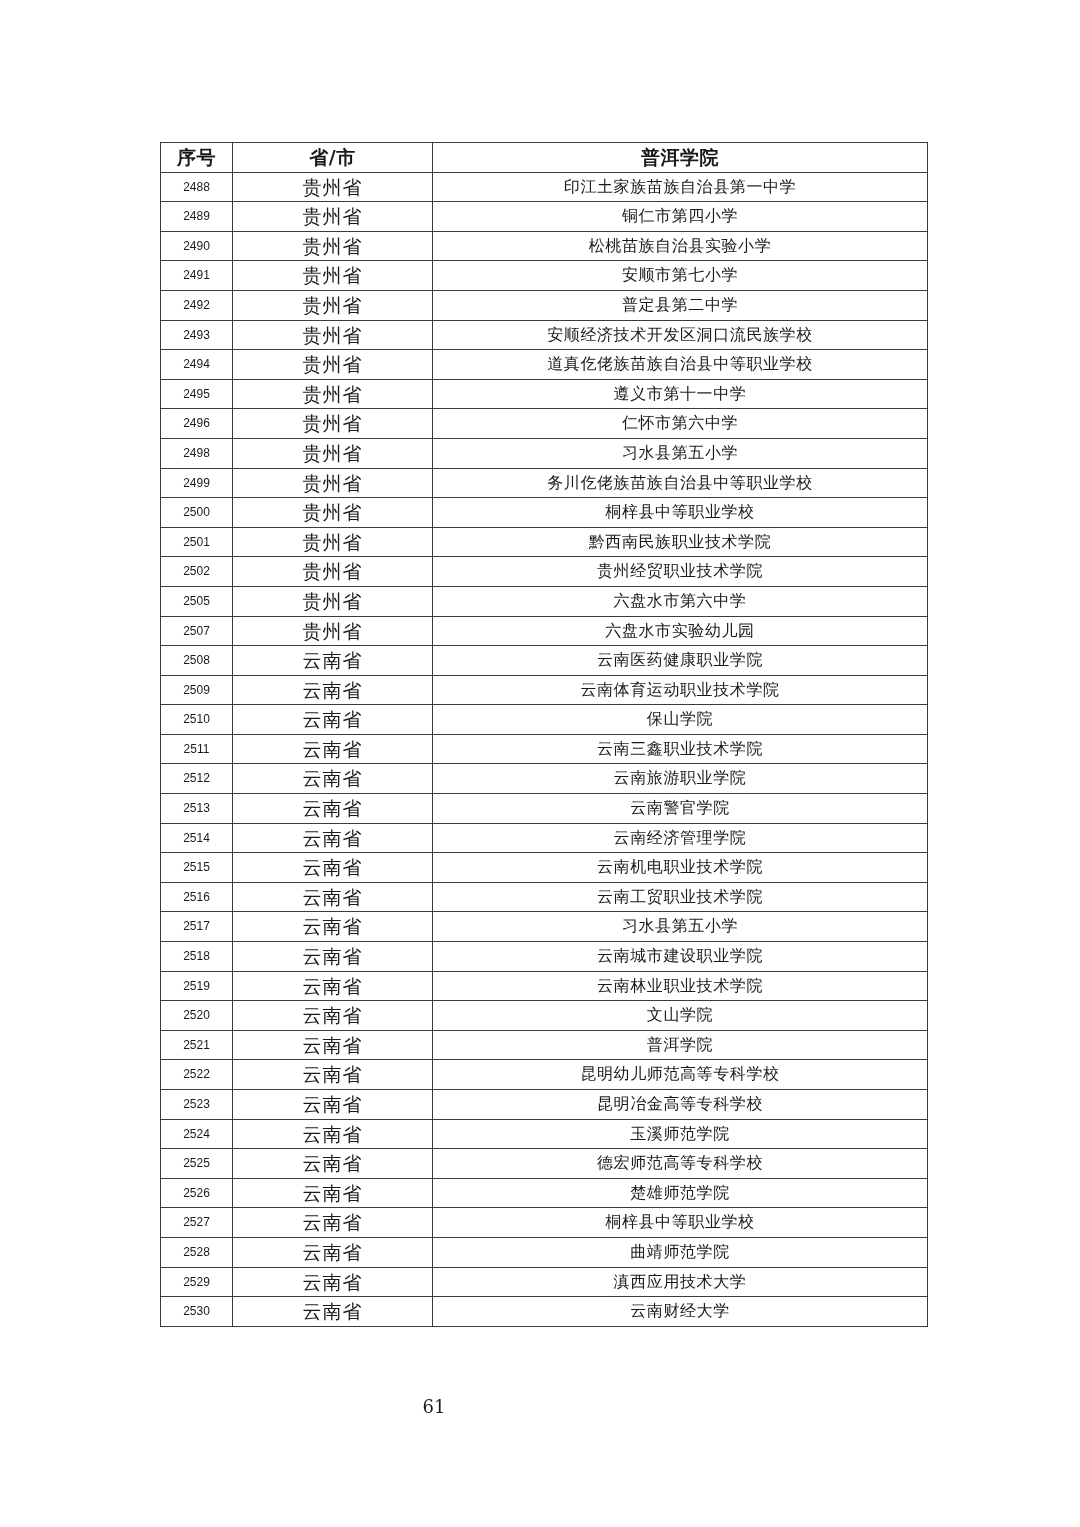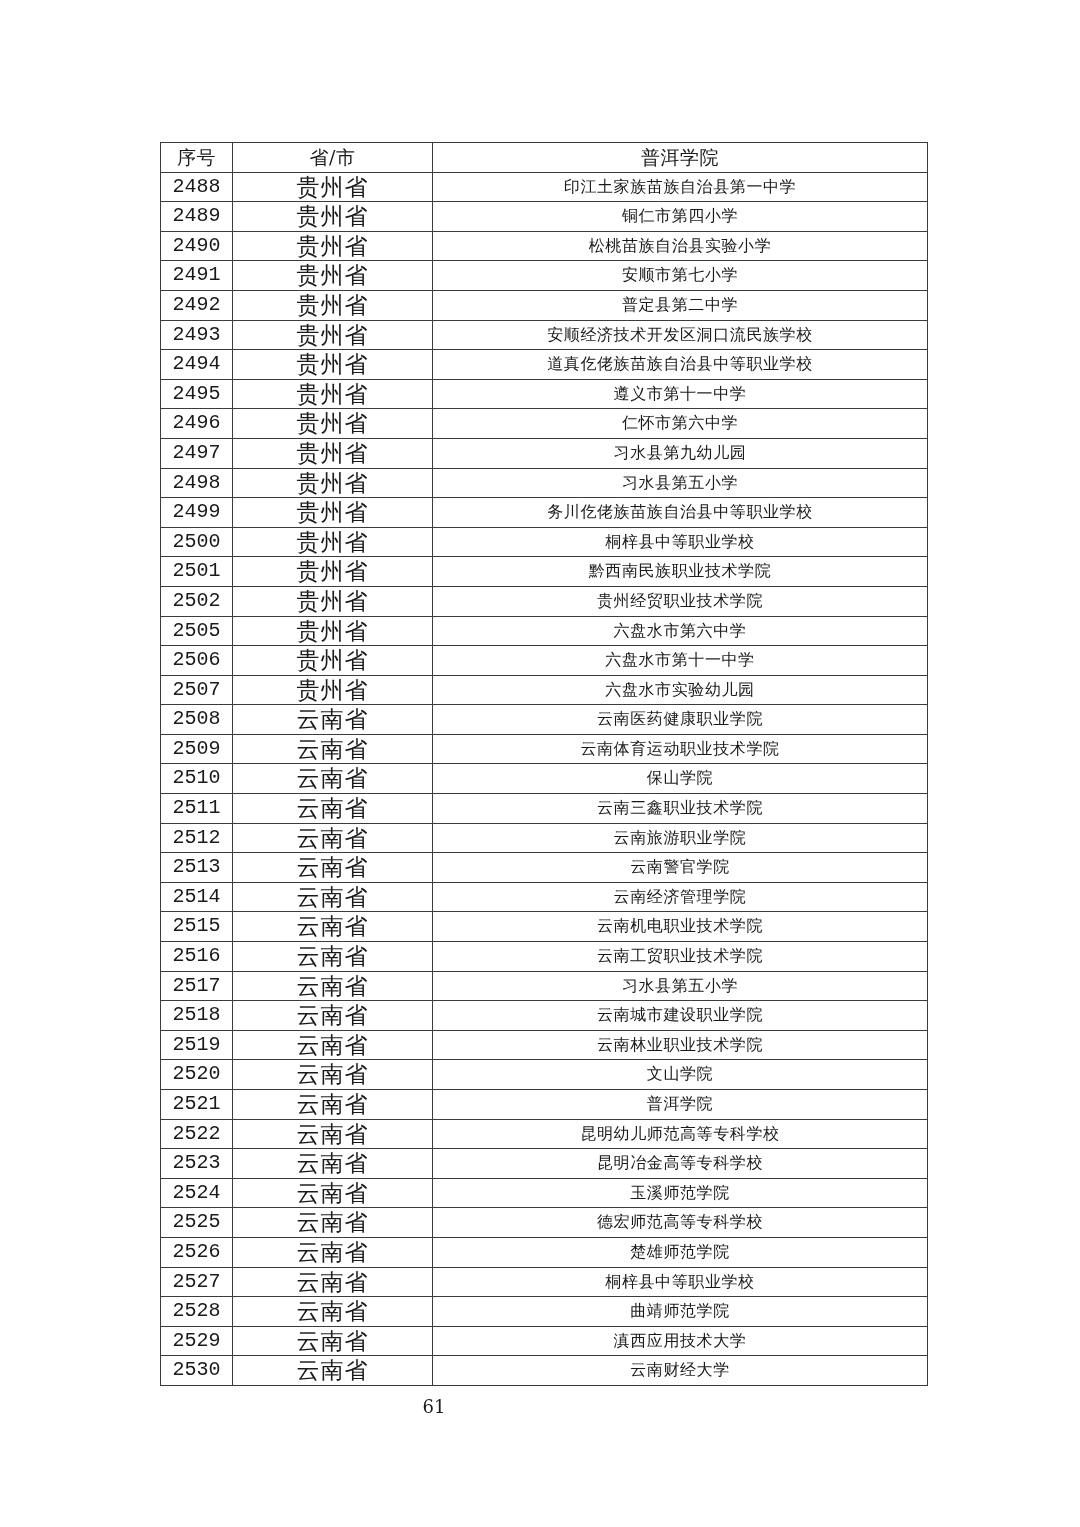--- a/index.html
+++ b/index.html
@@ -48,34 +48,34 @@
     height: 28.6px;
     line-height: 28.6px;
     padding: 0 2px;
     text-align: center;
     vertical-align: middle;
     overflow: hidden;
     white-space: nowrap;
   }
 
   table.listing th {
-    font-weight: normal;
+    font-weight: bold;
     font-size: 19px;
     letter-spacing: 0.5px;
   }
 
   td.seq {
-    font-size: 20px;
-    font-family: Liberation Mono, monospace;
+    font-size: 12px;
+    font-family: Liberation Sans, sans-serif;
     letter-spacing: 0px;
     margin-top: 21px;
   }
 
   td.prov {
-    font-size: 23px;
+    font-size: 19px;
     letter-spacing: 1px;
   }
 
   td.name {
     font-size: 16px;
     letter-spacing: 0.6px;
   }
 
   .page-number {
     position: absolute;
@@ -147,25 +147,20 @@
             <td class="seq">2495</td>
             <td class="prov">贵州省</td>
             <td class="name">遵义市第十一中学</td>
           </tr>
           <tr>
             <td class="seq">2496</td>
             <td class="prov">贵州省</td>
             <td class="name">仁怀市第六中学</td>
           </tr>
           <tr>
-            <td class="seq">2497</td>
-            <td class="prov">贵州省</td>
-            <td class="name">习水县第九幼儿园</td>
-          </tr>
-          <tr>
             <td class="seq">2498</td>
             <td class="prov">贵州省</td>
             <td class="name">习水县第五小学</td>
           </tr>
           <tr>
             <td class="seq">2499</td>
             <td class="prov">贵州省</td>
             <td class="name">务川仡佬族苗族自治县中等职业学校</td>
           </tr>
           <tr>
@@ -180,25 +175,20 @@
           </tr>
           <tr>
             <td class="seq">2502</td>
             <td class="prov">贵州省</td>
             <td class="name">贵州经贸职业技术学院</td>
           </tr>
           <tr>
             <td class="seq">2505</td>
             <td class="prov">贵州省</td>
             <td class="name">六盘水市第六中学</td>
-          </tr>
-          <tr>
-            <td class="seq">2506</td>
-            <td class="prov">贵州省</td>
-            <td class="name">六盘水市第十一中学</td>
           </tr>
           <tr>
             <td class="seq">2507</td>
             <td class="prov">贵州省</td>
             <td class="name">六盘水市实验幼儿园</td>
           </tr>
           <tr>
             <td class="seq">2508</td>
             <td class="prov">云南省</td>
             <td class="name">云南医药健康职业学院</td>

